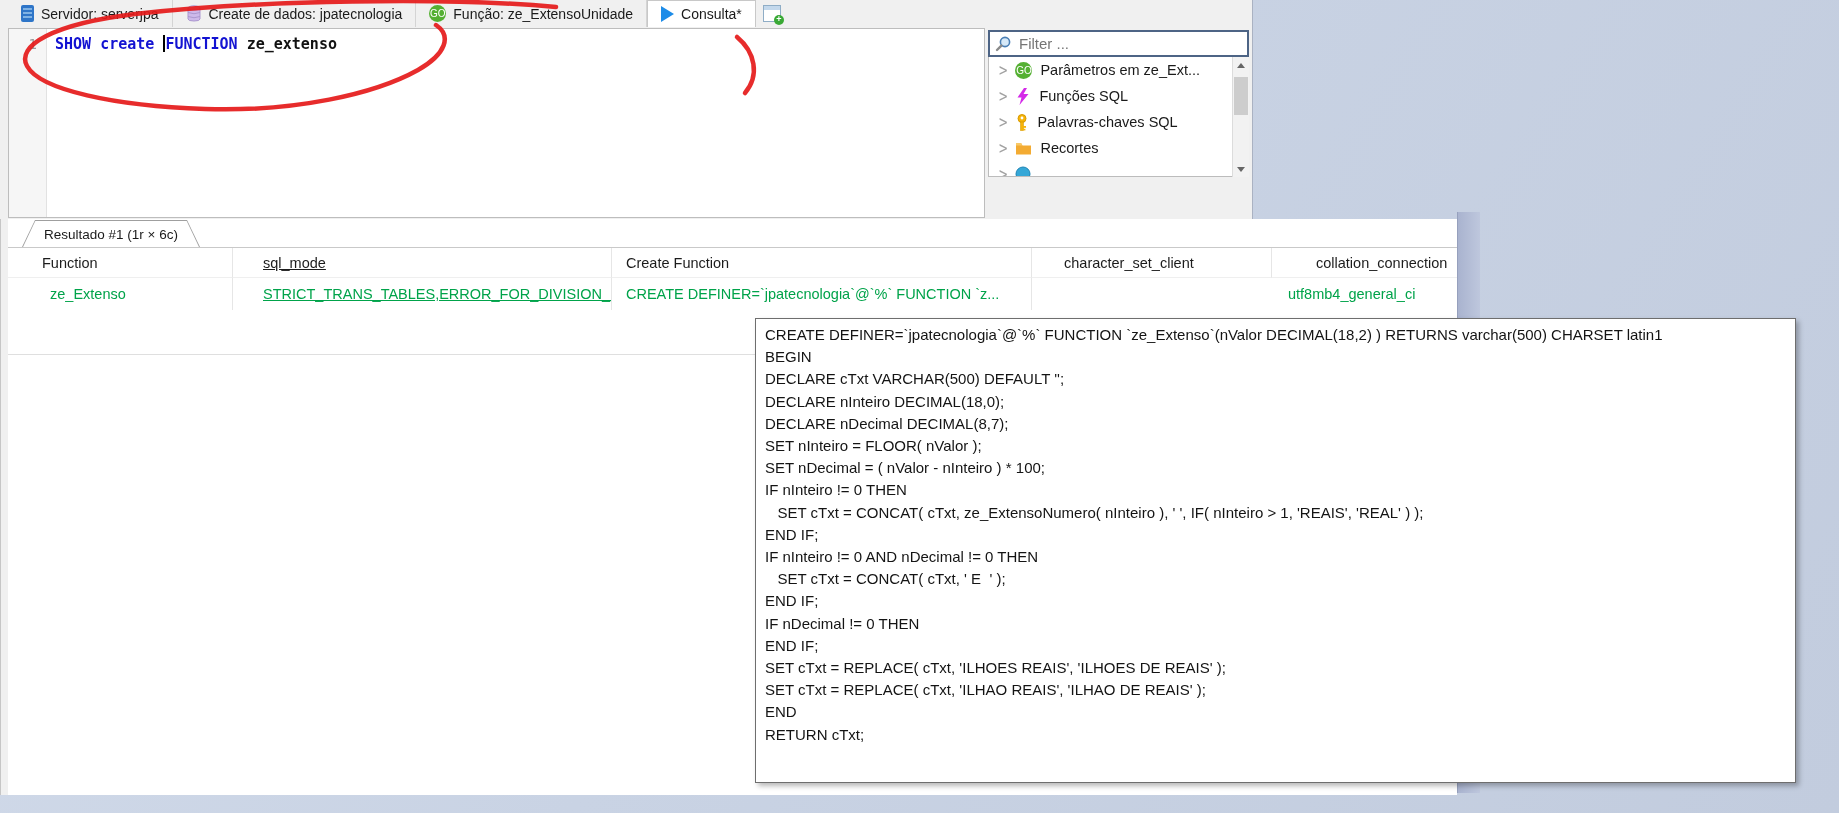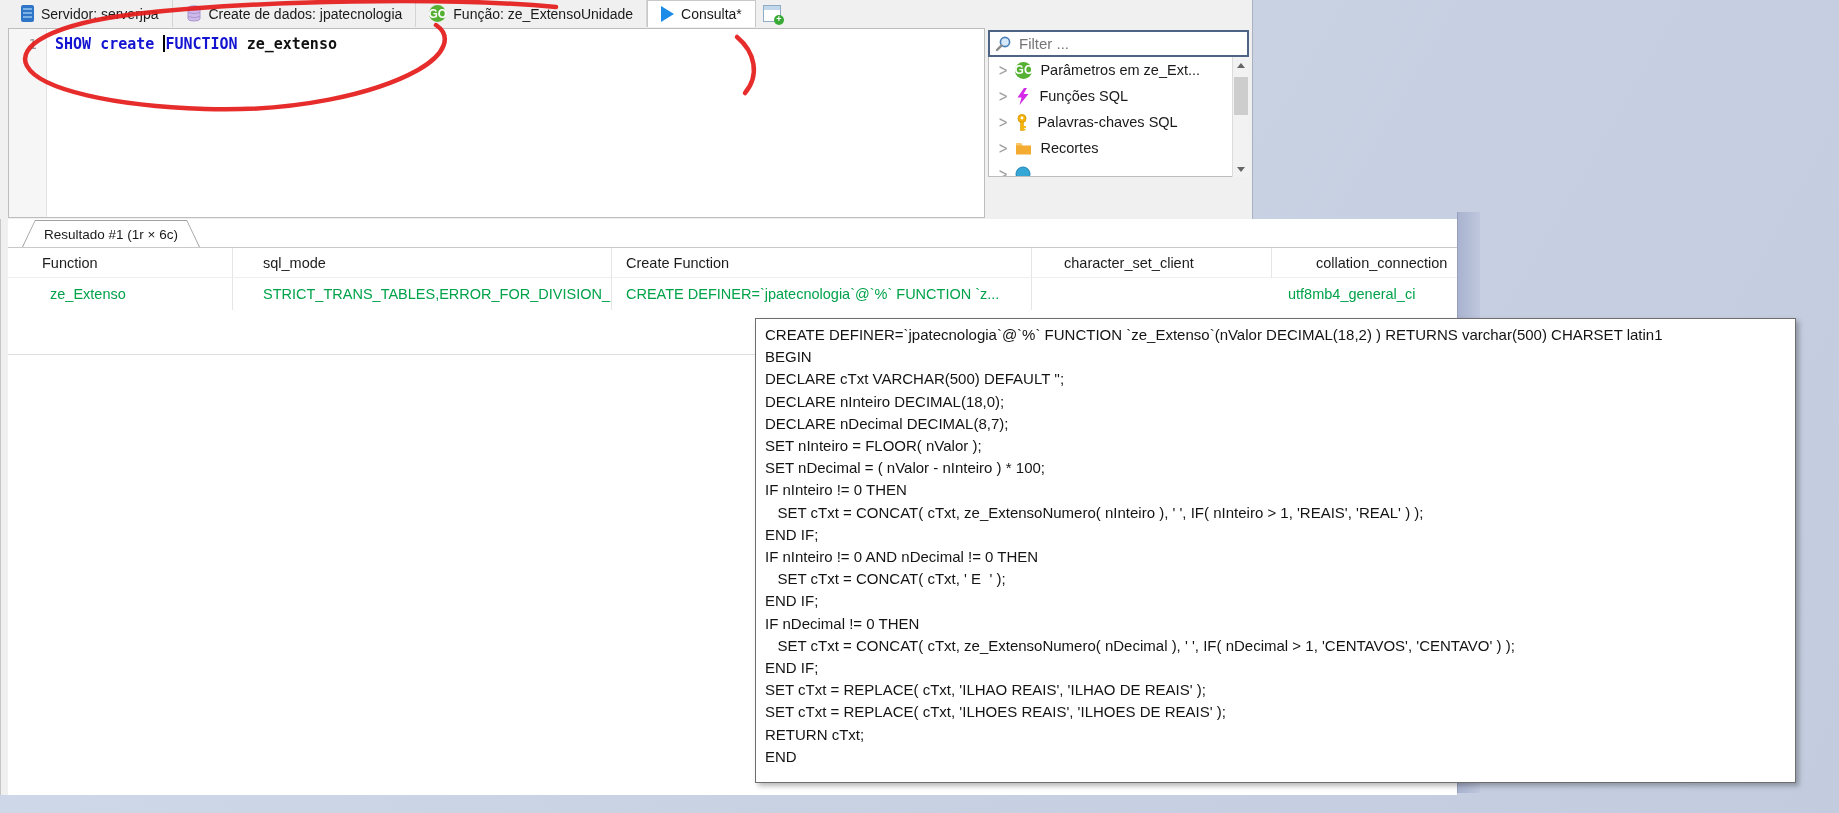--- a/index.html
+++ b/index.html
@@ -20,22 +20,22 @@
   
   .tabbar{position:absolute;left:8px;top:0;height:27px;display:flex;align-items:stretch;}
   .tab{display:flex;align-items:center;gap:7px;padding:0 13px;font-size:14px;white-space:nowrap;
        border-right:1px solid #d4d4d4;cursor:default;}
   .tab.active{background:#ffffff;border:1px solid #c8c8c8;border-bottom:none;}
   .newtab-btn{display:flex;align-items:center;justify-content:center;width:32px;}
 
   .ico-server{width:13px;height:17px;border-radius:2px;background:#2e75c8;position:relative;flex:0 0 auto;}
   .ico-server:before{content:"";position:absolute;left:2px;right:2px;top:3px;height:2px;background:#7fb2e4;
                      box-shadow:0 4px 0 #7fb2e4,0 8px 0 #7fb2e4;}
-  .ico-go{width:17px;height:17px;border-radius:50%;background:#55b033;color:#fff;font-size:12px;
-          font-weight:bold;display:flex;align-items:center;justify-content:center;flex:0 0 auto;}
+  .ico-go{width:17px;height:17px;border-radius:50%;background:#55b033;color:#fff;font-size:10px;
+          font-weight:normal;display:flex;align-items:center;justify-content:center;flex:0 0 auto;}
   .ico-play{width:0;height:0;border-top:8px solid transparent;border-bottom:8px solid transparent;
             border-left:13px solid #1d8ce8;flex:0 0 auto;}
   .ico-newtab{position:relative;width:18px;height:17px;background:#fff;border:1px solid #8fadc6;flex:0 0 auto;}
   .ico-newtab:before{content:"";position:absolute;left:0;right:0;top:0;height:4px;background:#c3d8ec;}
   .ico-newtab .plus{position:absolute;right:-4px;bottom:-4px;width:10px;height:10px;border-radius:50%;
             background:#39a935;color:#fff;font-size:9px;line-height:9px;text-align:center;font-weight:bold;}
 
   
   .editor{position:absolute;left:8px;top:28px;width:977px;height:190px;background:#fff;border:1px solid #bdbdbd;}
   .gutter{position:absolute;left:0;top:0;bottom:0;width:38px;background:#f6f6f6;border-right:1px solid #e2e2e2;
@@ -66,21 +66,21 @@
       clip-path:polygon(0 100%,13px 0,calc(100% - 13px) 0,100% 100%);}
   .result-tab-inner{position:absolute;left:1px;top:1px;right:1px;bottom:0;background:#fff;
       clip-path:polygon(0 100%,12.3px 0,calc(100% - 12.3px) 0,100% 100%);
       display:flex;align-items:center;justify-content:center;font-size:13.5px;}
   .grid{position:absolute;left:0;top:28px;right:0;border-top:1px solid #c9c9c9;}
   .g-row{display:flex;}
   .g-cell{border-right:1px solid #e6e6e6;overflow:hidden;white-space:nowrap;font-size:14.5px;display:flex;align-items:center;}
   .g-head .g-cell{height:30px;border-bottom:1px solid #efefef;color:#1c1c1c;}
   .g-data .g-cell{height:32px;color:#00a34a;}
   .g-data{border-bottom:1px solid #dfdfdf;}
-  .w1{width:225px;} .w2{width:379px;} .w3{width:420px;} .w4{width:240px;text-align:right;} .w5{width:185px;border-right:none;}
+  .w1{width:225px;} .w2{width:379px;text-decoration:underline;} .w3{width:420px;} .w4{width:240px;text-align:right;} .w5{width:185px;border-right:none;}
   .hp1{padding-left:34px;} .hp2{padding-left:30px;} .hp3{padding-left:14px;} .hp4{padding-left:32px;} .hp5{padding-left:44px;}
   .cp1{padding-left:42px;} .cp2{padding-left:30px;} .cp3{padding-left:14px;} .cp4{padding-left:42px;margin-top:44px;} .cp5{padding-left:16px;}
 
   
   .tooltip{position:absolute;left:755px;top:318px;width:1041px;height:465px;background:#fff;
            border:1px solid #6e6e6e;box-shadow:3px 3px 5px rgba(0,0,0,.28);padding:5px 9px;z-index:50;
            font-size:15px;line-height:22.2px;color:#141414;}
   .tooltip div{white-space:pre;overflow:hidden;}
 
   
@@ -224,26 +224,25 @@
     <div>DECLARE nDecimal DECIMAL(8,7);</div>
     <div>SET nInteiro = FLOOR( nValor );</div>
     <div>SET nDecimal = ( nValor - nInteiro ) * 100;</div>
     <div>IF nInteiro != 0 THEN</div>
     <div>   SET cTxt = CONCAT( cTxt, ze_ExtensoNumero( nInteiro ), ' ', IF( nInteiro &gt; 1, 'REAIS', 'REAL' ) );</div>
     <div>END IF;</div>
     <div>IF nInteiro != 0 AND nDecimal != 0 THEN</div>
     <div>   SET cTxt = CONCAT( cTxt, ' E  ' );</div>
     <div>END IF;</div>
     <div>IF nDecimal != 0 THEN</div>
-    <div>   SET cTxt = CONCAT( cTxt, ze_ExtensoNumero( nDecimal ), ' ', IF( nDecimal &gt; 1, 'CENTAVOS', 'CENTAVO' ) );</div>
     <div>END IF;</div>
+    <div>SET cTxt = REPLACE( cTxt, 'ILHOES REAIS', 'ILHOES DE REAIS' );</div>
     <div>SET cTxt = REPLACE( cTxt, 'ILHAO REAIS', 'ILHAO DE REAIS' );</div>
-    <div>SET cTxt = REPLACE( cTxt, 'ILHOES REAIS', 'ILHOES DE REAIS' );</div>
+    <div>END</div>
     <div>RETURN cTxt;</div>
-    <div>END</div>
   </div>
 
   <svg class="annotation" width="820" height="140" viewBox="0 0 820 140">
     <path d="M 556,7 C 450,-3 260,0 135,14 C 52,24 16,46 27,66 C 40,90 115,106 205,109
              C 295,112 375,94 418,70 C 446,54 452,36 436,25" fill="none" stroke="#e51a1a" stroke-width="4.5" stroke-linecap="round" opacity="0.92"></path>
     <path d="M 737,37 C 755,52 760,75 745,93" fill="none" stroke="#e51a1a" stroke-width="4.5" stroke-linecap="round" opacity="0.92"></path>
   </svg>
 
 </div>
 

